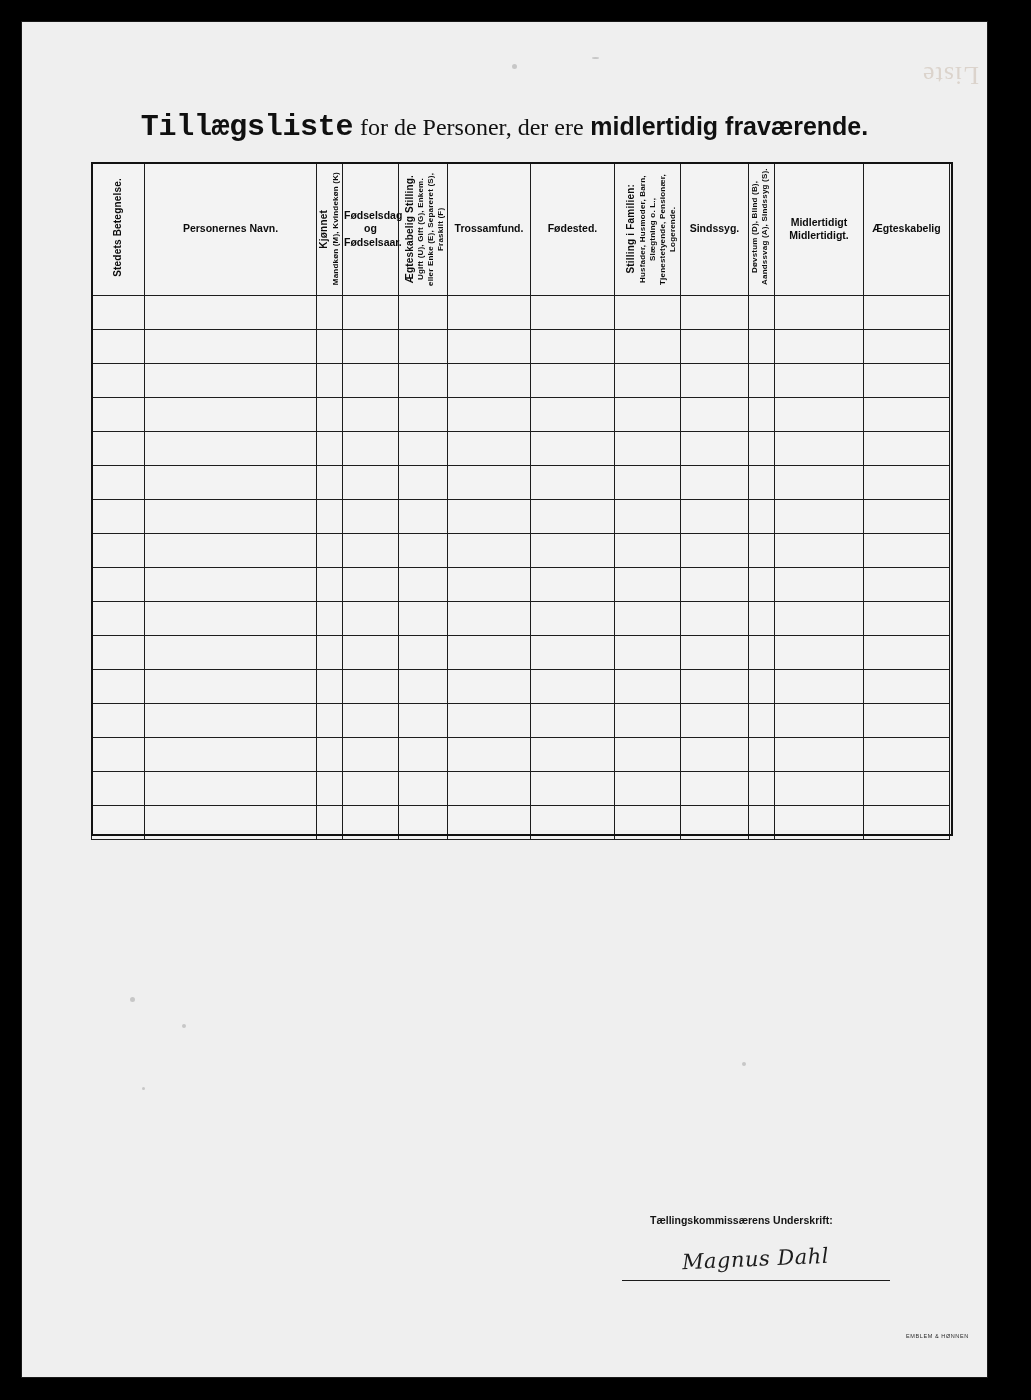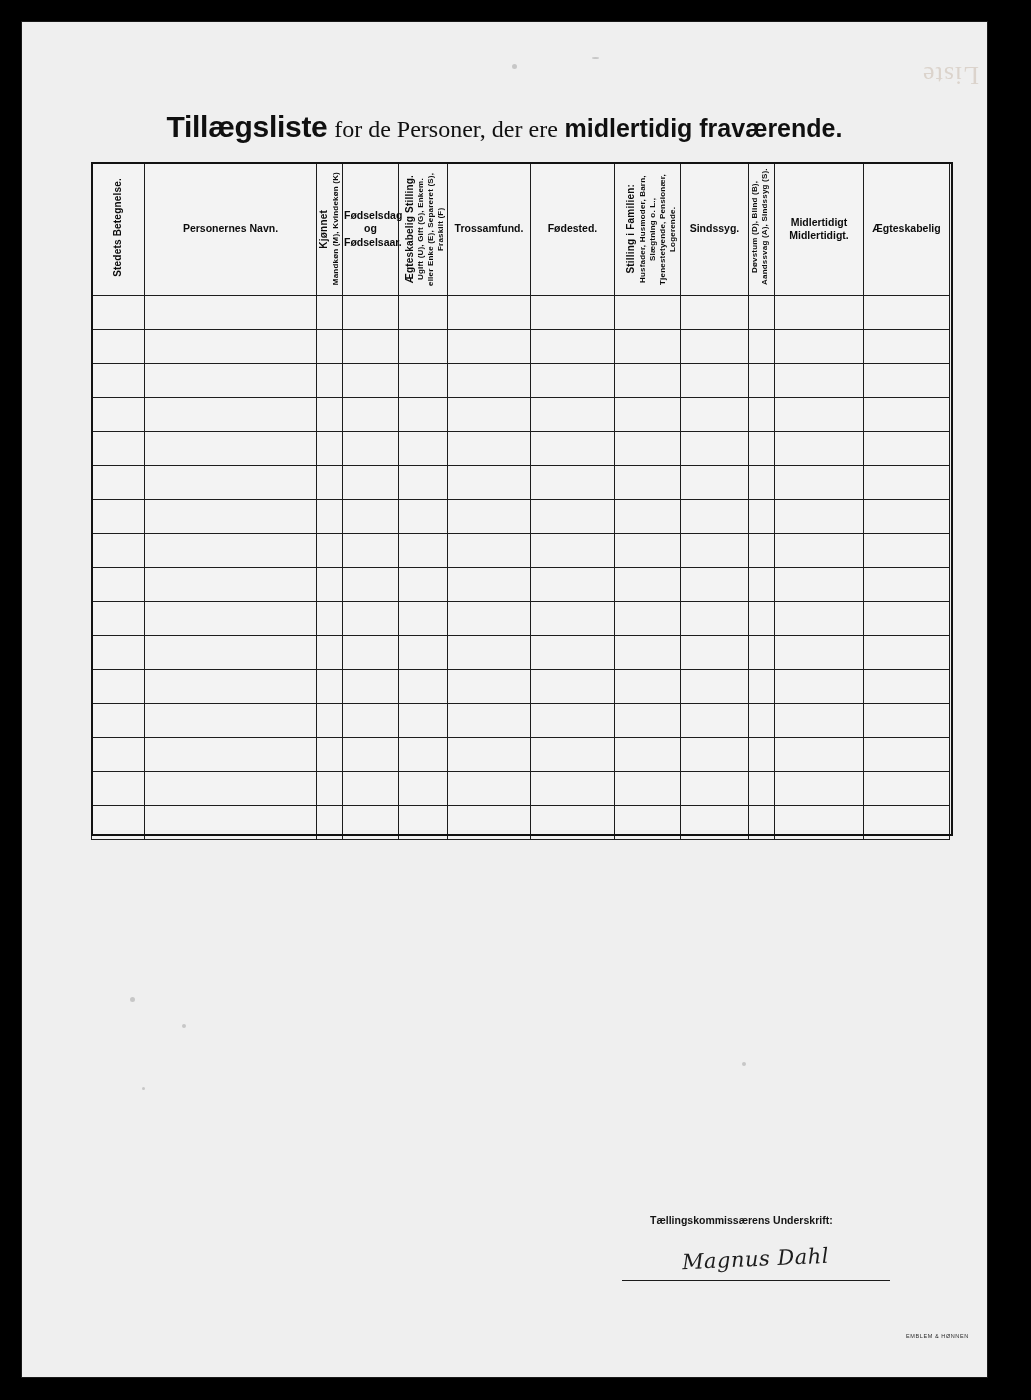--- a/index.html
+++ b/index.html
@@ -48,21 +48,21 @@
     position: absolute;
     left: 0;
     right: 0;
     top: 88px;
     text-align: center;
     font-size: 27px;
     color: #101010;
     white-space: nowrap;
   }
   .title .t-big {
-    font-family: Liberation Sans, sans-serif;
+    font-family: Liberation Mono, monospace;
     font-weight: bold;
     font-size: 30px;
     letter-spacing: -.3px;
   }
   .title .t-mid {
     font-family: "Liberation Serif", serif;
     font-size: 24px;
   }
   .title .t-bold {
     font-family: "Liberation Sans", sans-serif;

